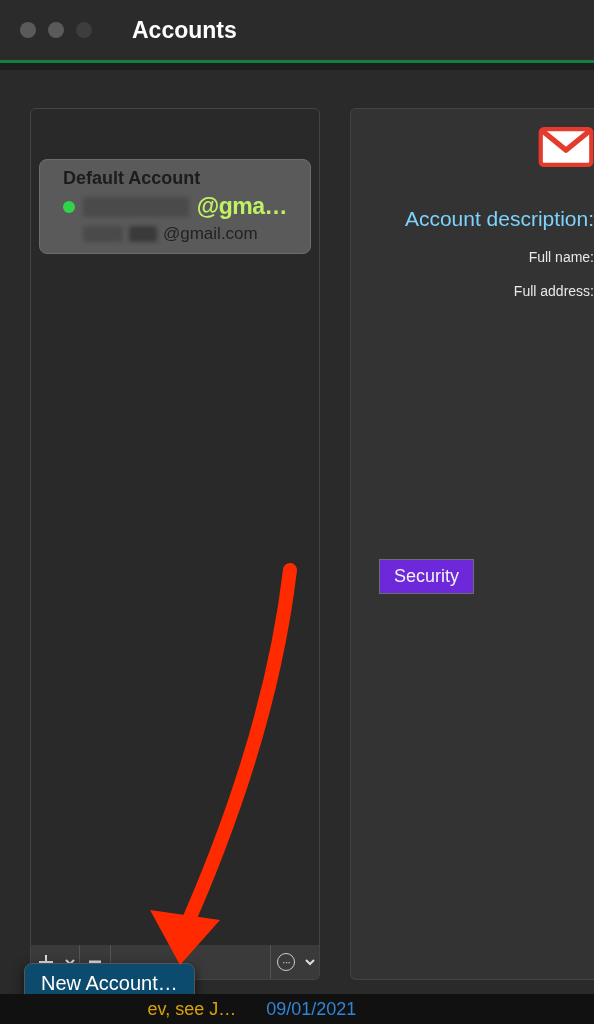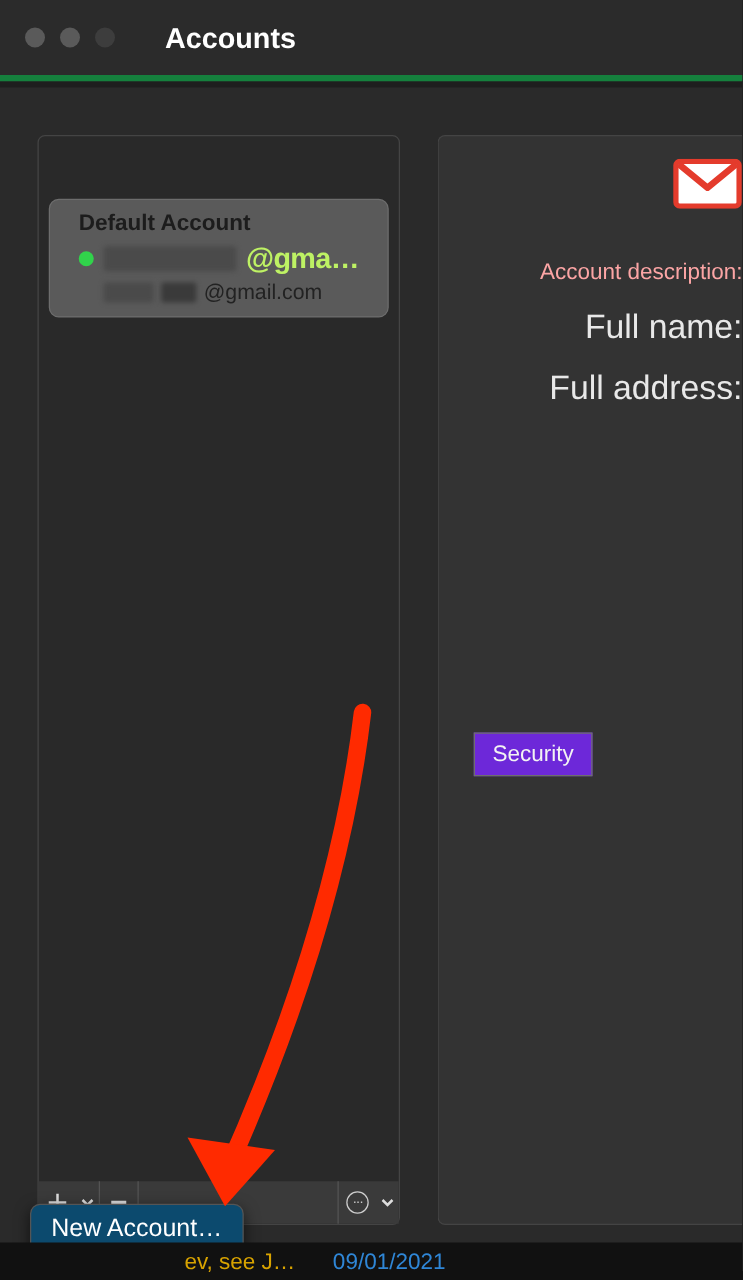--- a/index.html
+++ b/index.html
@@ -13,21 +13,21 @@
     overflow:hidden;
     position:relative;
   }
   
   .titlebar{
     height:60px;
     background:#2b2b2b;
     display:flex;
     align-items:center;
     padding:0 20px;
-    border-bottom:5px solid #15803d;
+    border-bottom:3px solid #15803d;
     position:relative;
   }
   .traffic{
     display:flex;
     gap:12px;
     align-items:center;
   }
   .traffic .dot{
     width:16px;
     height:16px;
@@ -138,27 +138,27 @@
     bottom:44px;
     border:1px solid #444;
     border-right:none;
     border-radius:6px 0 0 6px;
     background:#333;
     padding:18px 0 0 18px;
     box-sizing:border-box;
   }
   .gmail-icon svg{width:56px;height:40px;display:block;margin-left:auto;margin-right:0;}
   .label{
-    font-size:18px;color:#fca5a5;text-align:right;margin-top:40px;margin-right:0;
+    font-size:21px;color:#7dd3fc;text-align:right;margin-top:40px;margin-right:0;
   }
   .section{
     font-size:21px;font-weight:700;color:#fff;text-align:right;margin-top:30px;
   }
   .field-label{
-    font-size:27px;color:#e8e8e8;text-align:right;margin-top:18px;
+    font-size:14px;color:#e8e8e8;text-align:right;margin-top:18px;
   }
   .sec-button{
     display:inline-block;
     padding:6px 14px;
     background:#6d28d9;
     color:#f3f3f3;
     font-size:18px;
     border-radius:0;
     border:1px solid #6e6e6e;
     margin-top:260px;

